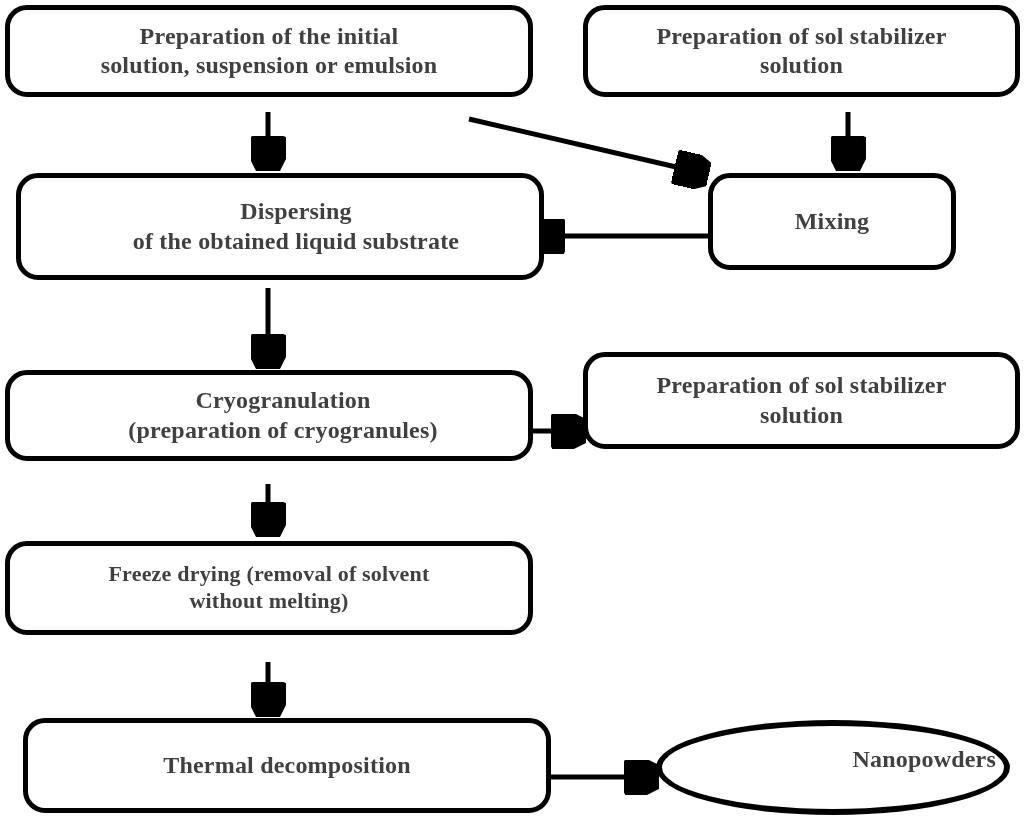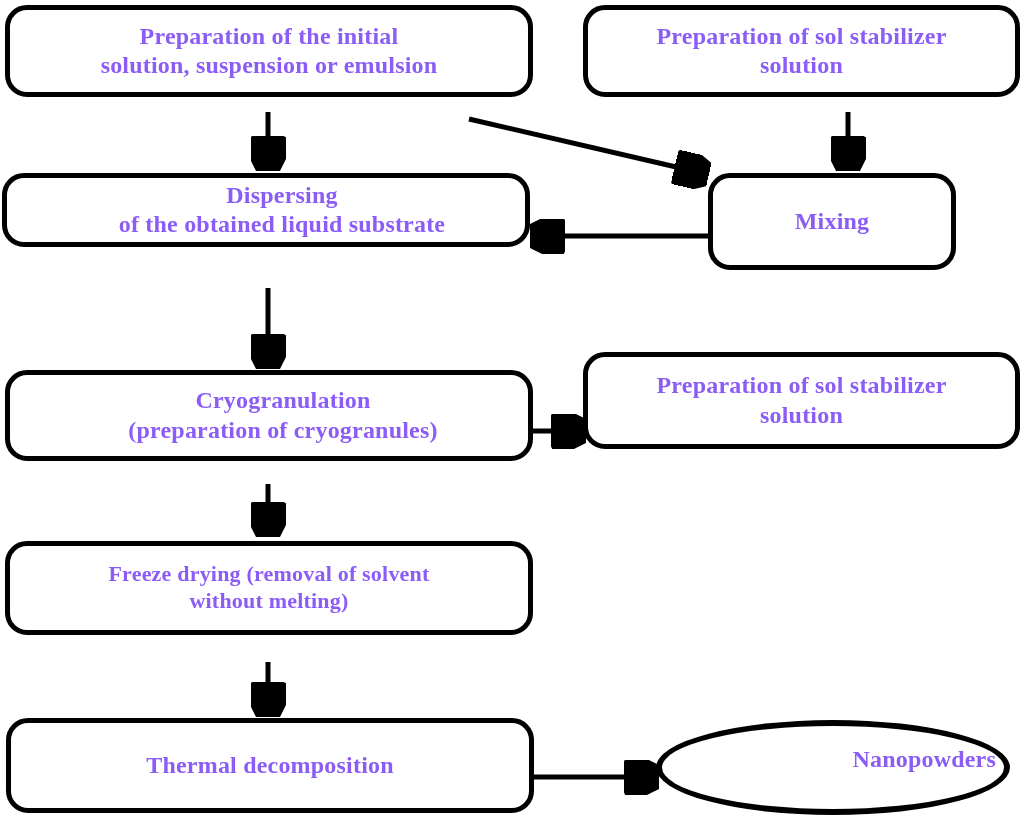--- a/index.html
+++ b/index.html
@@ -27,21 +27,21 @@
   }
   .node.rounded {
     border-radius: 22px;
   }
   .node.ellipse {
     border-radius: 50%;
     border-width: 6px;
   }
   .node-label {
     font-weight: bold;
-    color: #8b5cf6;
+    color: #404040;
     line-height: 1.22;
     letter-spacing: 0.2px;
     padding: 0 8px;
     white-space: pre-line;
   }
   .fs-24 { font-size: 24px; }
   .fs-23 { font-size: 22px; }
   svg.arrow-layer {
     position: absolute;
     left: 0;
@@ -94,21 +94,21 @@
   <div class="node rounded" style="left:5px; top:5px; width:528px; height:92px;">
     <div class="node-label fs-24">Preparation of the initial
 solution, suspension or emulsion</div>
   </div>
 
   <div class="node rounded" style="left:583px; top:5px; width:437px; height:92px;">
     <div class="node-label fs-24">Preparation of sol stabilizer
 solution</div>
   </div>
 
-  <div class="node rounded" style="left:2px; top:173px; width:528px; height:74px;padding-left:32px;">
+  <div class="node rounded" style="left:16px; top:173px; width:528px; height:107px;padding-left:32px;">
     <div class="node-label fs-24">Dispersing
 of the obtained liquid substrate</div>
   </div>
 
   <div class="node rounded" style="left:708px; top:173px; width:248px; height:97px;">
     <div class="node-label fs-24">Mixing</div>
   </div>
 
   <div class="node rounded" style="left:5px; top:370px; width:528px; height:91px;padding-left:28px;">
     <div class="node-label fs-24">Cryogranulation
@@ -118,21 +118,21 @@
   <div class="node rounded" style="left:583px; top:352px; width:437px; height:97px;">
     <div class="node-label fs-24">Preparation of sol stabilizer
 solution</div>
   </div>
 
   <div class="node rounded" style="left:5px; top:541px; width:528px; height:94px;">
     <div class="node-label fs-23">Freeze drying (removal of solvent
 without melting)</div>
   </div>
 
-  <div class="node rounded" style="left:6px; top:718px; width:528px; height:95px;">
+  <div class="node rounded" style="left:23px; top:718px; width:528px; height:95px;">
     <div class="node-label fs-24">Thermal decomposition</div>
   </div>
 
   <div class="node ellipse" style="left:656px; top:720px; width:354px; height:95px;justify-content:flex-end;">
     <div class="node-label fs-24 ellipse-label-shift">Nanopowders</div>
   </div>
 
 </div>
 
 </body></html>

